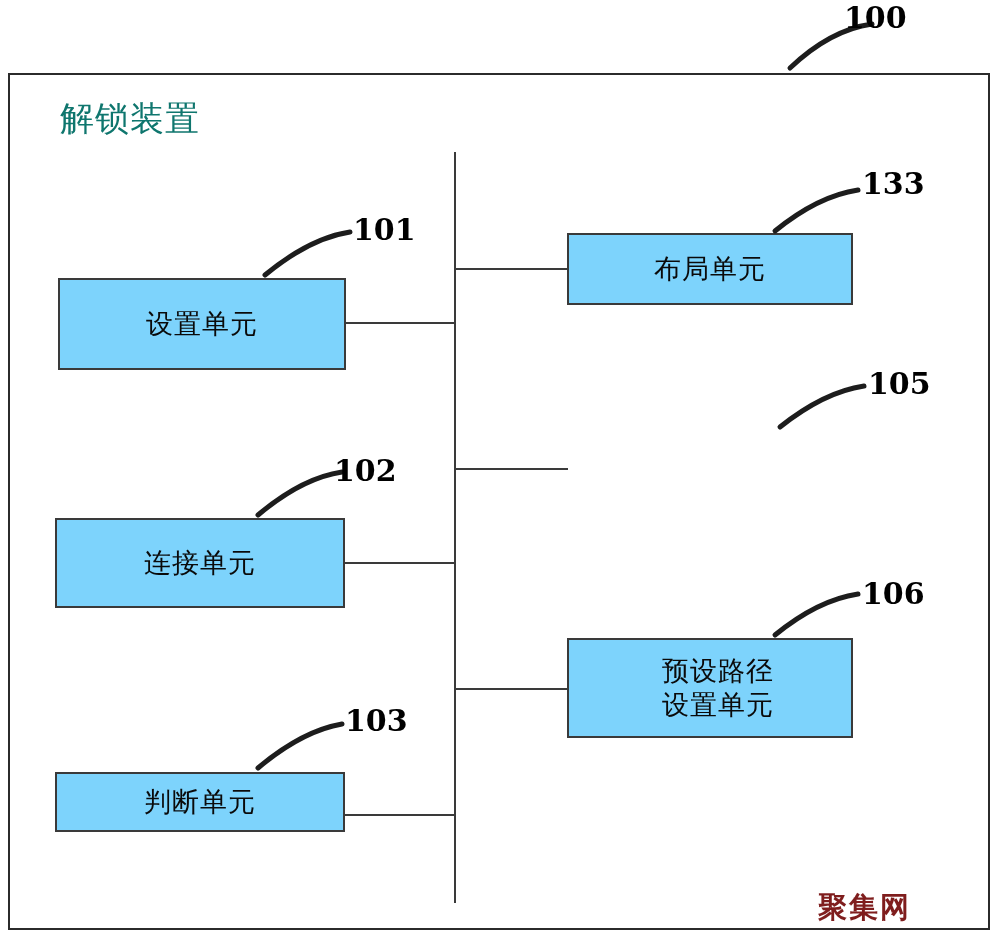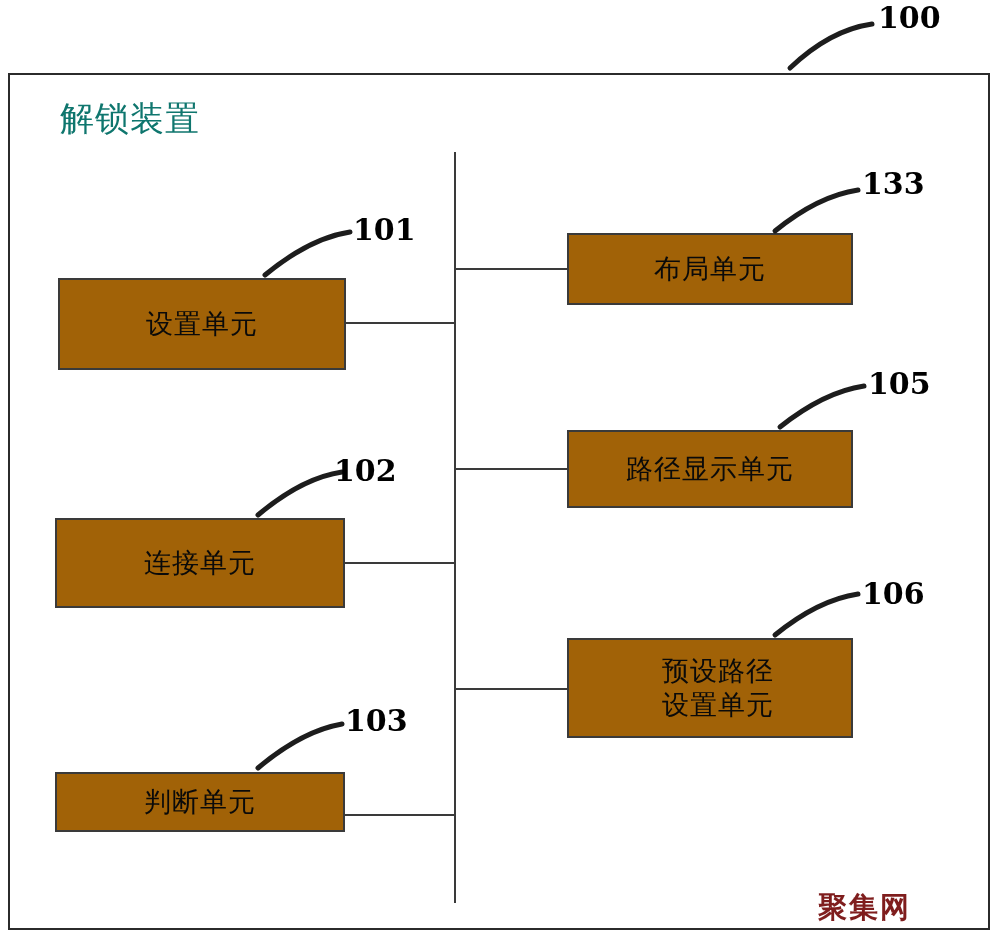--- a/index.html
+++ b/index.html
@@ -42,21 +42,21 @@
     color: #0f766e;
     letter-spacing: 1px;
     white-space: nowrap;
   }
 
   
   .unit-box {
     position: absolute;
     box-sizing: border-box;
     border: 2px solid #3a3a3a;
-    background: #a16207;
+    background: #7dd3fc;
     display: flex;
     align-items: center;
     justify-content: center;
     text-align: center;
   }
   .unit-label {
     font-family: "DejaVu Serif", serif;
     font-size: 27px;
     line-height: 34px;
     color: #0a0a0a;
@@ -100,21 +100,21 @@
   
   .ref-num {
     position: absolute;
     font-family: "DejaVu Serif", serif;
     font-weight: bold;
     font-size: 30px;
     line-height: 32px;
     color: #000000;
     white-space: nowrap;
   }
-  .ref-100 { left: 878px; top: 2px; text-align: right; }
+  .ref-100 { left: 844px; top: 2px; text-align: right; }
   .ref-101 { left: 353px; top: 214px; }
   .ref-102 { left: 334px; top: 455px; }
   .ref-103 { left: 345px; top: 705px; }
   .ref-104 { left: 862px; top: 168px; }
   .ref-105 { left: 868px; top: 368px; }
   .ref-106 { left: 862px; top: 578px; }
 
   
   .leaders {
     position: absolute;
@@ -166,23 +166,20 @@
   </div>
 
   <div class="unit-box box-103">
     <span class="unit-label">判断单元</span>
   </div>
 
   <div class="unit-box box-104">
     <span class="unit-label">布局单元</span>
   </div>
 
-  <div class="unit-box box-105">
-    <span class="unit-label">路径显示单元</span>
-  </div>
 
   <div class="unit-box box-106">
     <span class="unit-label">预设路径
 设置单元</span>
   </div>
 
   <svg class="leaders" viewBox="0 0 1000 935">
     <g fill="none" stroke="#1d1d1d" stroke-linecap="round">
       <path d="M 790 68 Q 830 30 872 24" stroke-width="5"></path>
       <path d="M 265 275 Q 310 238 350 232" stroke-width="5"></path>

